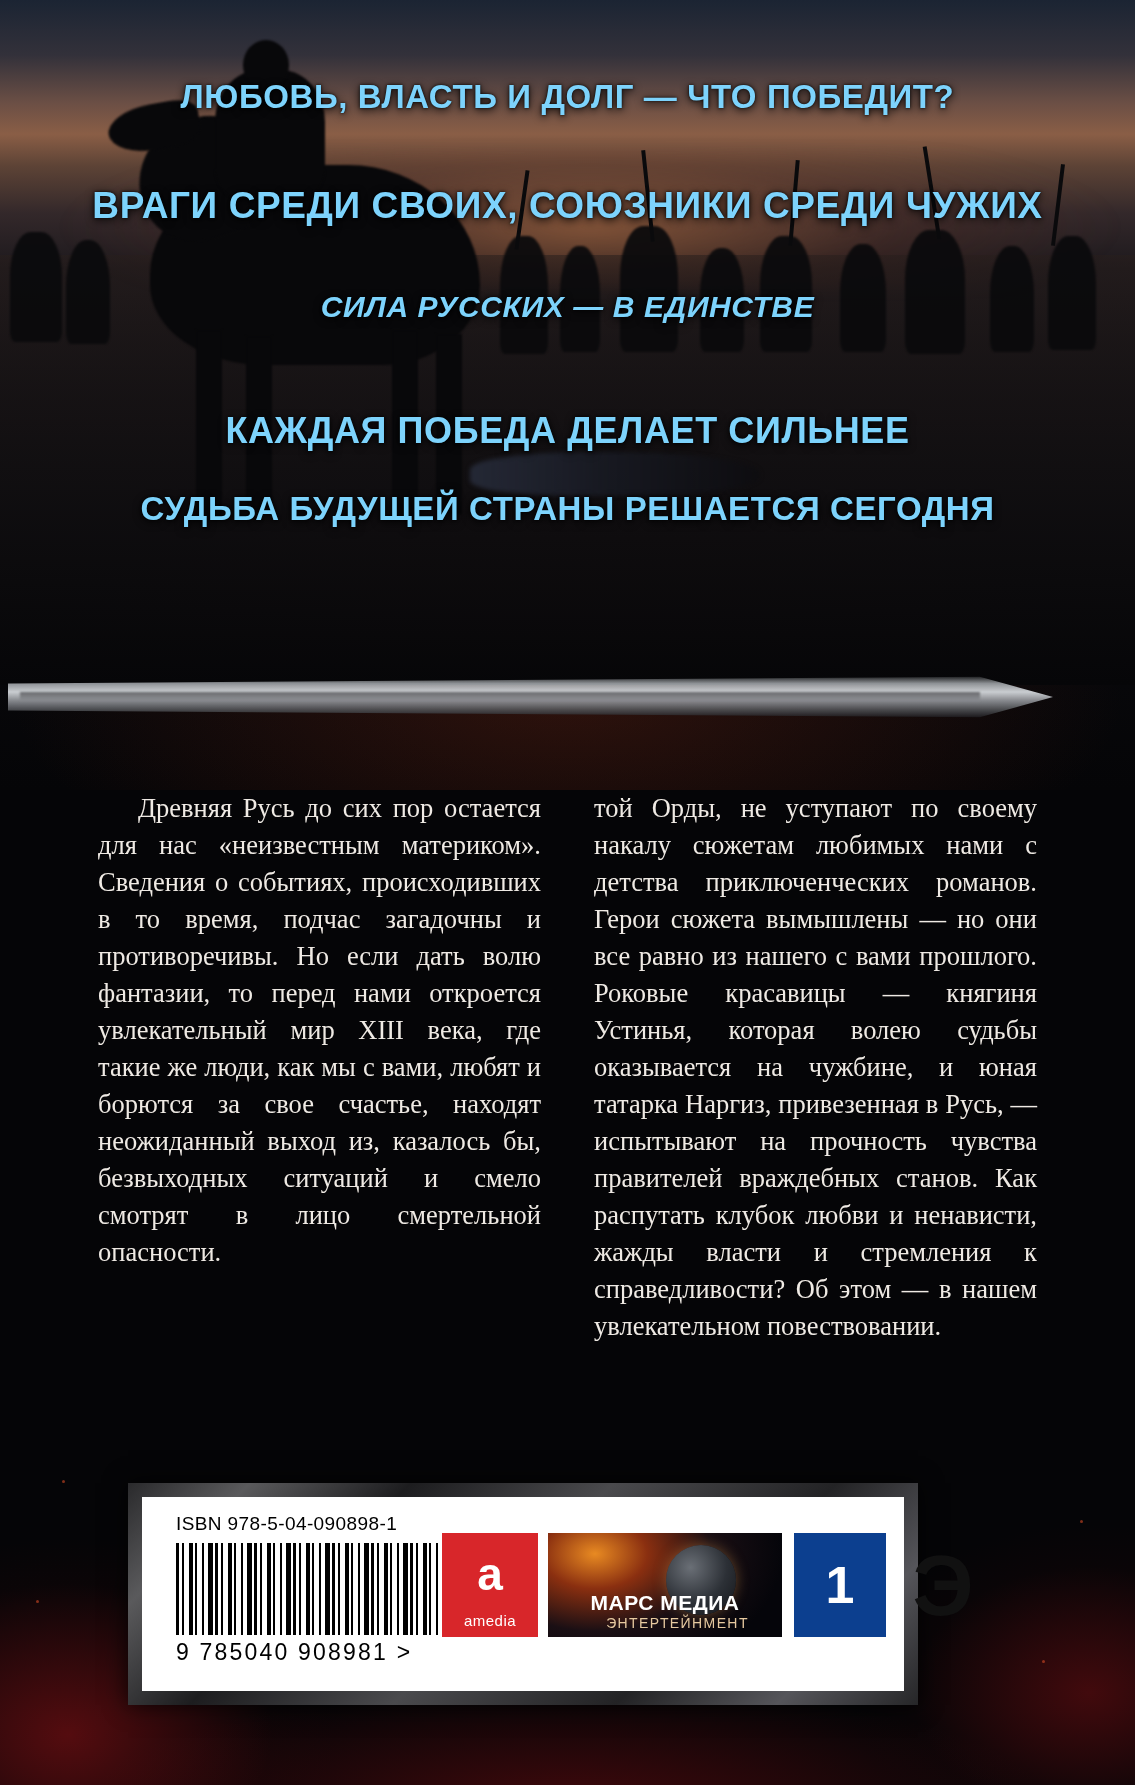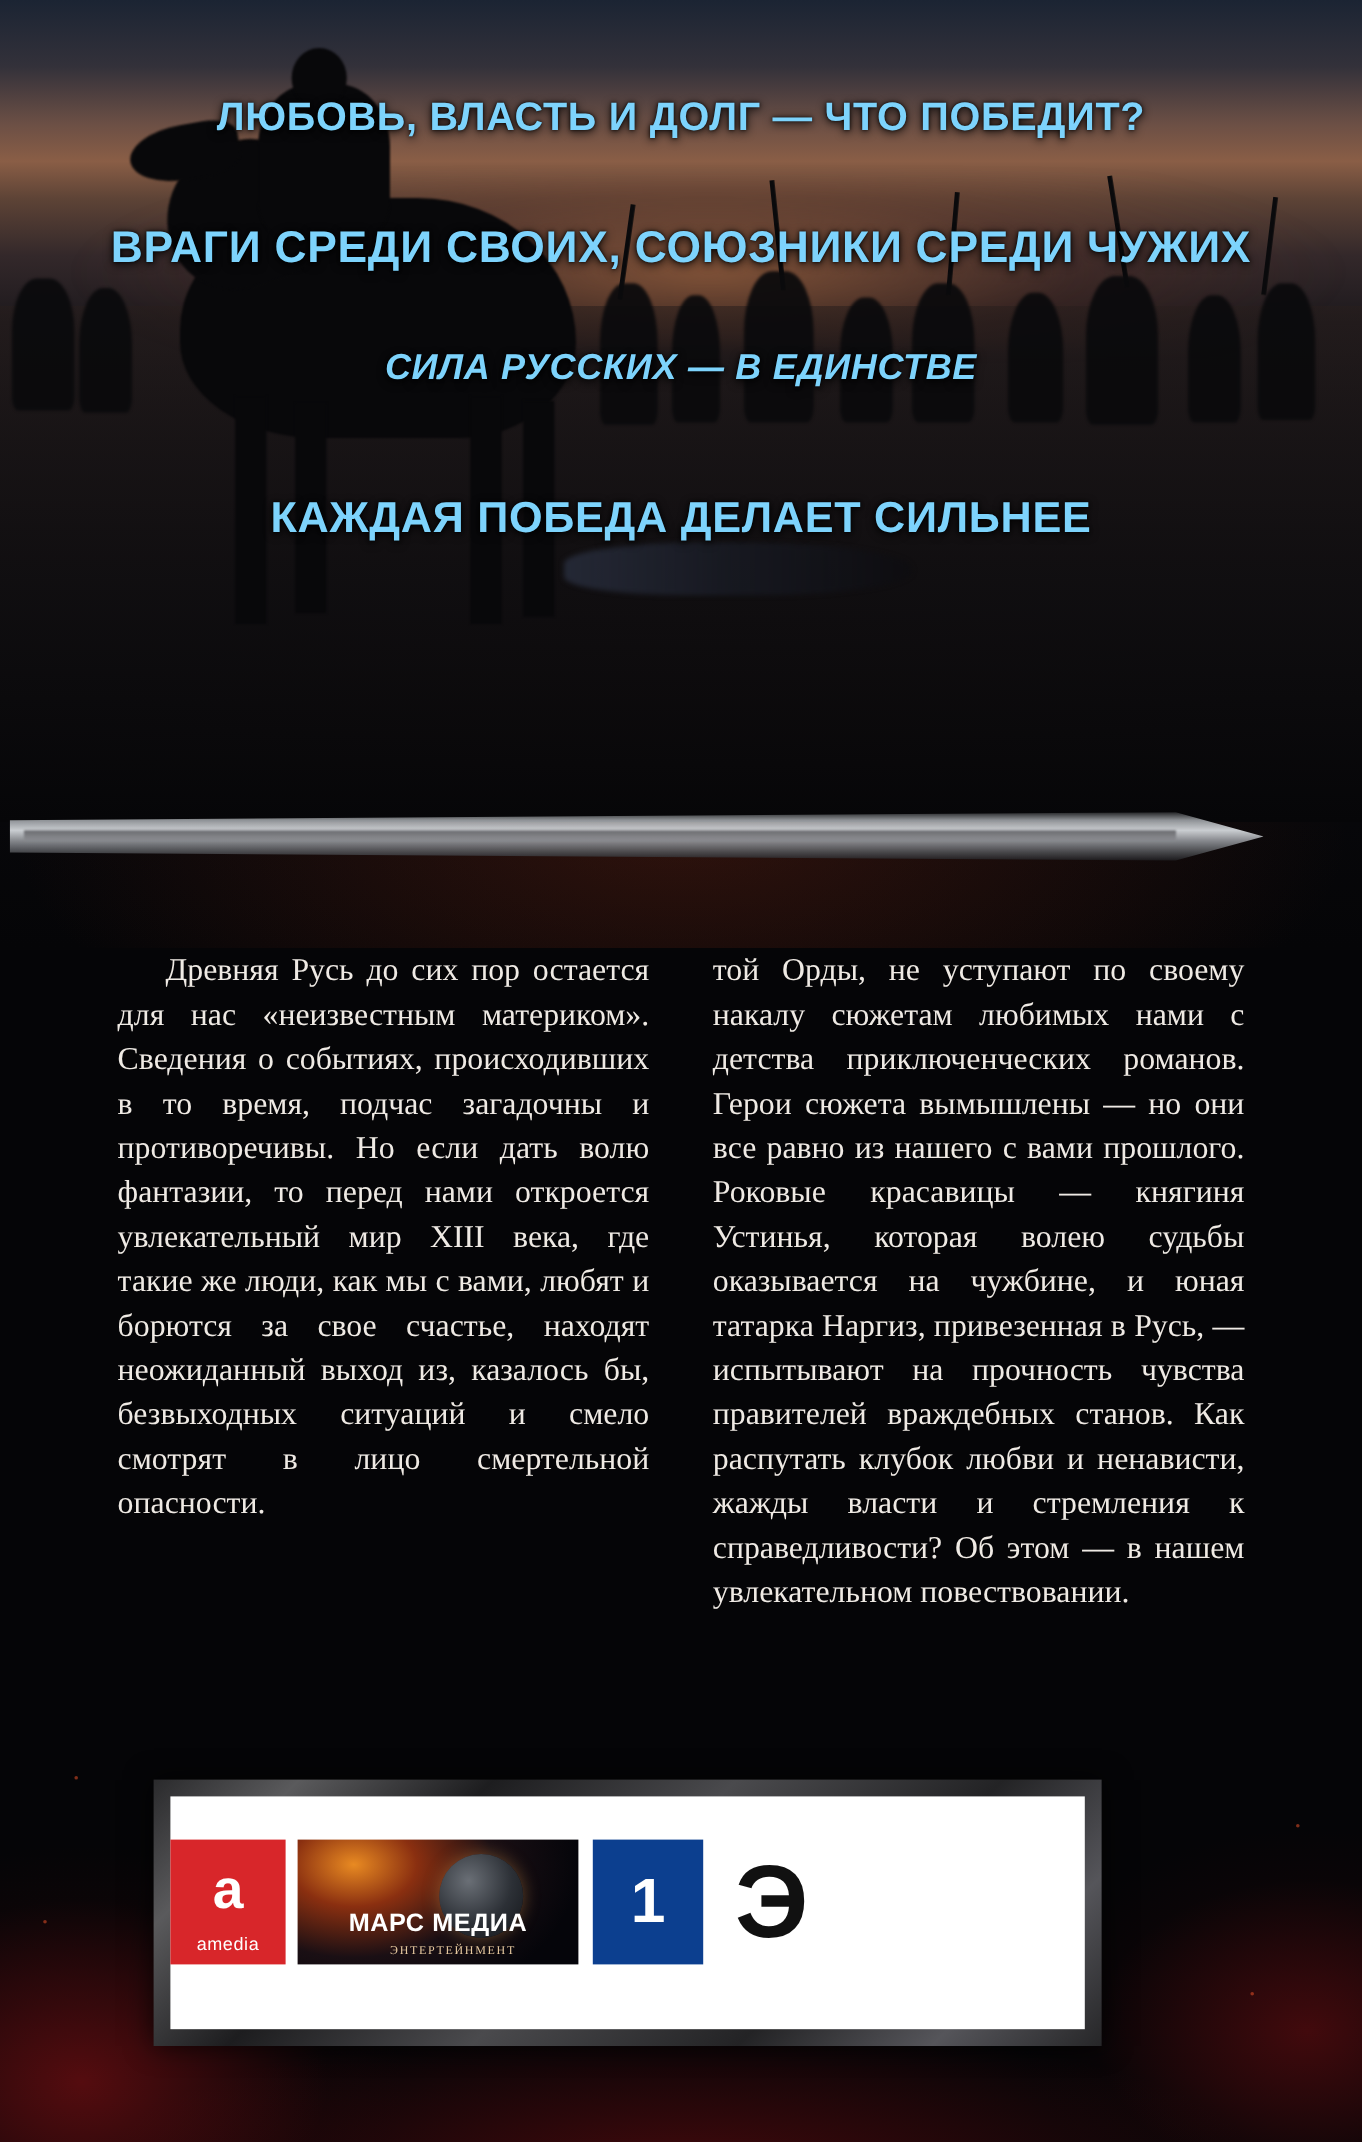--- a/index.html
+++ b/index.html
@@ -337,22 +337,22 @@
     font-family: "Liberation Sans", sans-serif;
     font-size: 21px;
     font-weight: 700;
     letter-spacing: .5px;
   }
   .logo-mars .msub {
     position: absolute;
     left: 0; right: 0; bottom: 6px;
     text-align: center;
     color: #e6c9a0;
-    font-family: Liberation Serif, serif;
-    font-size: 10px;
+    font-family: Liberation Sans, sans-serif;
+    font-size: 14px;
     letter-spacing: 1.4px;
     padding-left: 25px;
   }
   .logo-one {
     width: 92px; height: 104px;
     background: #0c3f8f;
     position: relative;
     margin-right: 14px;
   }
   .logo-one .one-mark {
@@ -428,20 +428,21 @@
       <div class="rider-head"></div>
 
       <div class="fallen"></div>
     </div>
 
     <div class="headlines">
       <div class="headline h1">ЛЮБОВЬ, ВЛАСТЬ И ДОЛГ — ЧТО ПОБЕДИТ?</div>
       <div class="headline h2">ВРАГИ СРЕДИ СВОИХ, СОЮЗНИКИ СРЕДИ ЧУЖИХ</div>
       <div class="headline h3">СИЛА РУССКИХ — В ЕДИНСТВЕ</div>
       <div class="headline h4">КАЖДАЯ ПОБЕДА ДЕЛАЕТ СИЛЬНЕЕ</div>
+      <div class="headline h5">СУДЬБА БУДУЩЕЙ СТРАНЫ РЕШАЕТСЯ СЕГОДНЯ</div>
     </div>
 
     <div class="sword-wrap">
       <div class="blade"></div>
       <div class="fuller"></div>
     </div>
 
     <div class="blurb">
       <div class="col">
         <p>Древняя Русь до сих пор остается для нас «неизвестным материком». Сведения о событиях, происходивших в то время, подчас загадочны и противоречивы. Но если дать волю фантазии, то перед нами откроется увлекательный мир XIII века, где такие же люди, как мы с вами, любят и борются за свое счастье, находят неожиданный выход из, казалось бы, безвыходных ситуаций и смело смотрят в лицо смертельной опасности.</p>
@@ -452,20 +453,25 @@
     </div>
 
     <div class="smoke"></div>
     <div class="ember" style="left:62px;  top:1480px;"></div>
     <div class="ember" style="left:36px;  top:1600px;"></div>
     <div class="ember" style="left:1080px;top:1520px;"></div>
     <div class="ember" style="left:1042px;top:1660px;"></div>
 
     <div class="isbn-panel">
       <div class="isbn-inner">
+        <div class="barcode-block">
+          <div class="isbn-text">ISBN 978-5-04-090898-1</div>
+          <div class="bars"></div>
+          <div class="bars-digits">9 785040 908981 &gt;</div>
+        </div>
 
         <div class="logos">
           <div class="logo-amedia">
             <div class="glyph">a</div>
             <div class="name">amedia</div>
           </div>
 
           <div class="logo-mars">
             <div class="planet"></div>
             <div class="mtext">МАРС МЕДИА</div>

